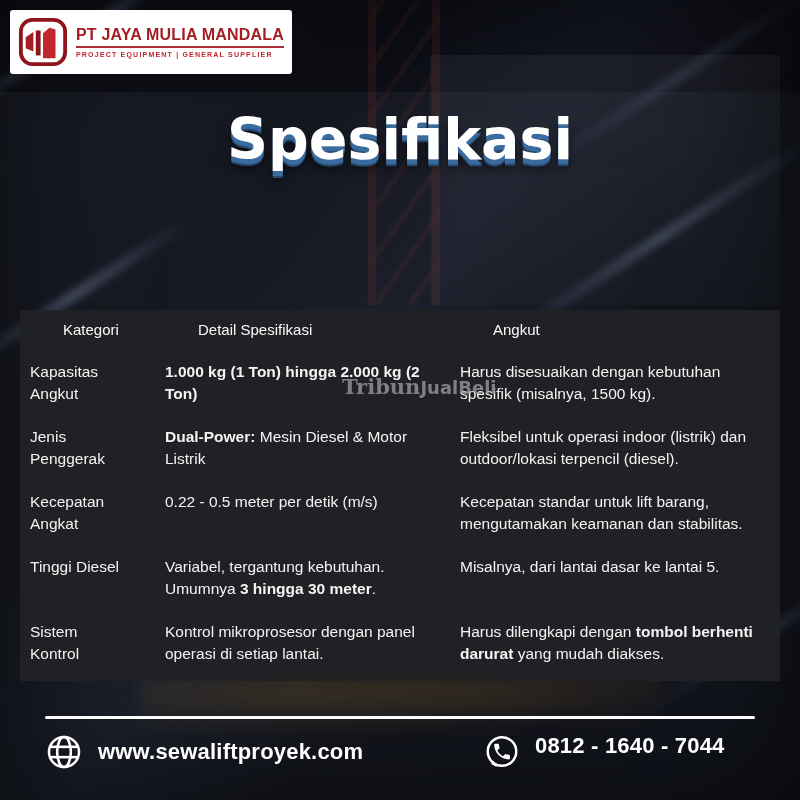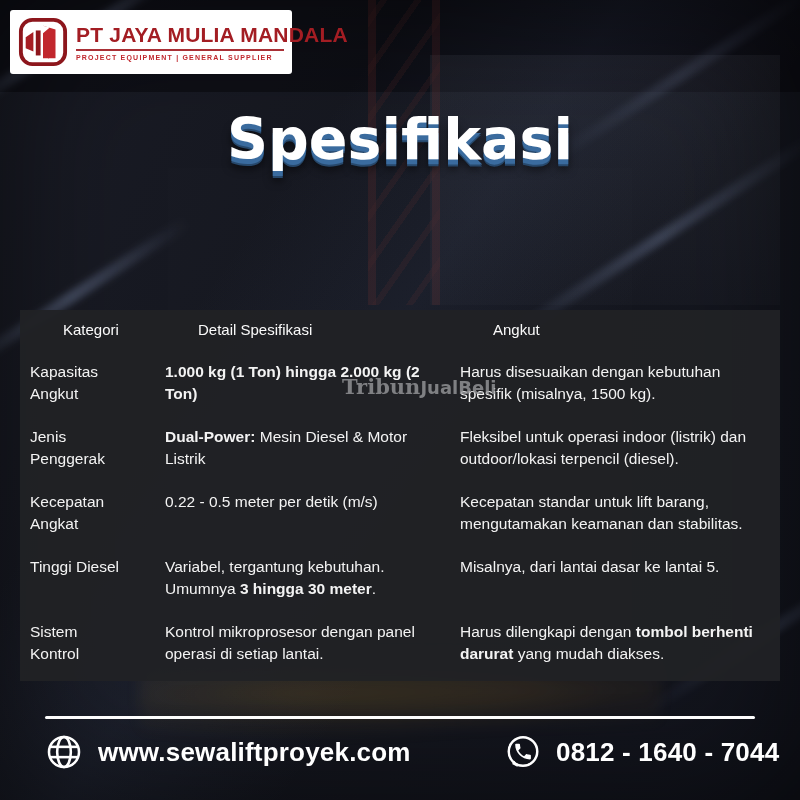--- a/index.html
+++ b/index.html
@@ -30,21 +30,21 @@
   .machinery { position:absolute; left:140px; top:642px; width:520px; height:95px; filter:blur(7px);
           background:radial-gradient(ellipse at 30% 55%,rgba(195,150,50,.17),transparent 62%),
                      radial-gradient(ellipse at 72% 50%,rgba(175,125,40,.13),transparent 60%); }
   .vignette { position:absolute; inset:0; box-shadow:inset 0 0 140px rgba(0,0,0,.6); }
 
   
   .logo-box { position:absolute; left:10px; top:10px; width:282px; height:64px; background:#fff;
           border-radius:3px; display:flex; align-items:center; gap:8px; padding:0 8px; box-sizing:border-box; z-index:5; }
   .logo-mark svg { width:50px; height:50px; display:block; }
   .logo-text { display:flex; flex-direction:column; min-width:0; }
-  .logo-name { font-weight:bold; font-size:21px; color:#a31d23; white-space:nowrap;
+  .logo-name { font-weight:bold; font-size:16px; color:#a31d23; white-space:nowrap;
           border-bottom:2.5px solid #a93036; padding-bottom:2px; letter-spacing:.2px; }
   .logo-tagline { font-size:7px; font-weight:bold; color:#c0272d; letter-spacing:1.2px; margin-top:3px; white-space:nowrap; }
 
   
   .title { position:absolute; left:0; right:0; top:110px; text-align:center; color:#fff; z-index:2;
           font-family:"DejaVu Sans",sans-serif; font-weight:bold; }
   .title-line { text-shadow:0 5px 0 #3a6b9e, 0 7px 0 #27486b, 0 10px 9px rgba(0,0,0,.55); }
   .title-line1 { font-size:57px; line-height:1.05; }
   .title-line2 { font-size:49px; line-height:1.05; margin-top:16px; }
 
@@ -60,22 +60,22 @@
   .seg-b { font-weight:bold; }
 
   
   .watermark { position:absolute; left:342px; top:374px; z-index:3; color:#9a9b9e; opacity:.78; white-space:nowrap; }
   .wm-prefix { font-family:"DejaVu Serif",serif; font-weight:bold; font-size:21px; }
   .wm-suffix { font-family:"DejaVu Sans",sans-serif; font-weight:bold; font-size:18px; }
 
   
   .footer-line { position:absolute; left:45px; right:45px; top:716px; height:3px; background:#fdfdfd; border-radius:2px; z-index:2; }
   .footer-left  { position:absolute; left:45px;  top:733px; display:flex; align-items:center; gap:15px; z-index:2; }
-  .footer-right { position:absolute; left:504px; top:733px; display:flex; align-items:center; gap:14px; z-index:2; }
-  .footer-text { color:#fff; font-weight:bold; font-size:26px; letter-spacing:.2px; font-family:"Liberation Sans",sans-serif; }
+  .footer-right { position:absolute; left:483px; top:733px; display:flex; gap:14px; z-index:2; }
+  .footer-text { color:#fff; font-weight:bold; font-size:22px; letter-spacing:.2px; font-family:"Liberation Sans",sans-serif; }
   .footer-icon svg { width:38px; height:38px; display:block; }
 </style>
 </head>
 <body>
 
 <div class="canvas">
 
   <div class="bg-layer">
     <div class="top-band"></div>
     <div class="wall"></div>

